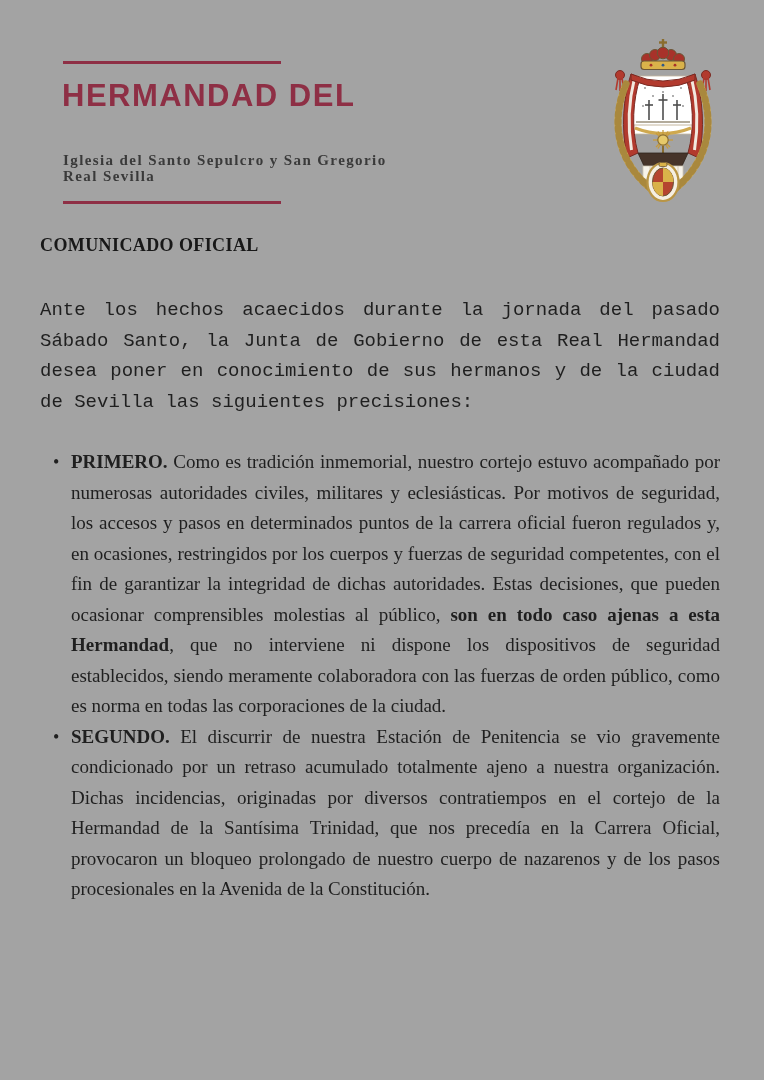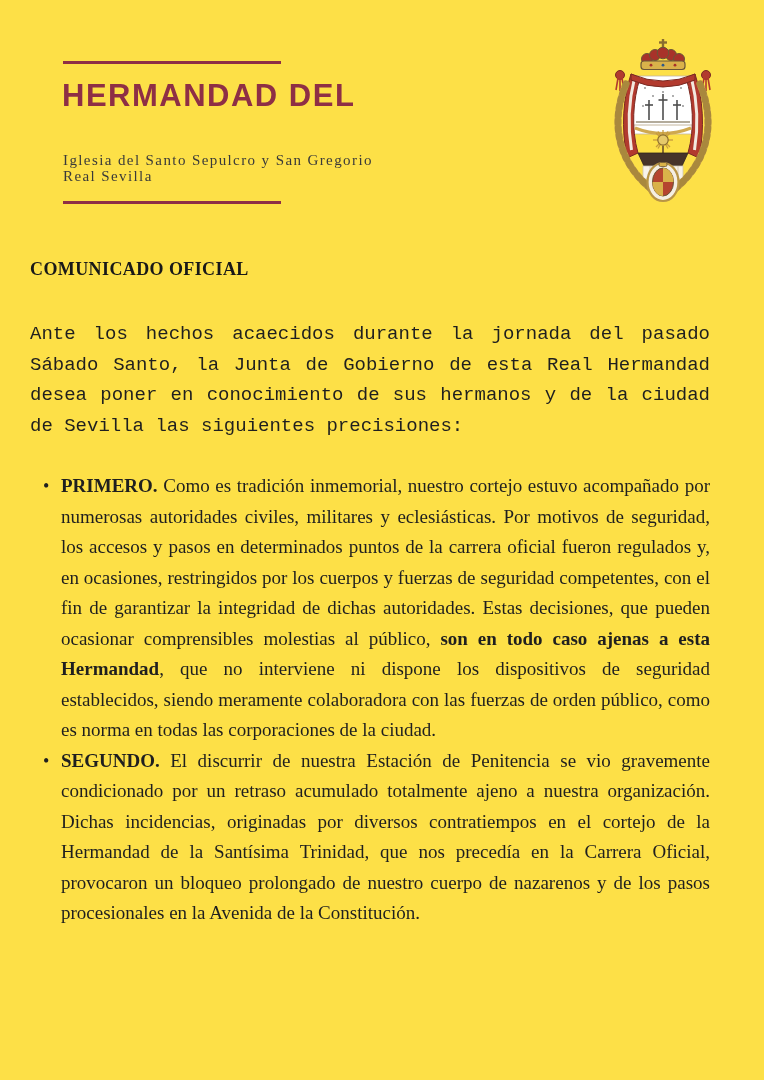--- a/index.html
+++ b/index.html
@@ -2,21 +2,21 @@
 <html><head>
 <meta charset="utf-8">
 <style>
   * { margin: 0; padding: 0; box-sizing: border-box; }
   html, body { background: #e9e9e9; }
   .page {
     position: relative;
     width: 764px;
     height: 1080px;
     margin: 0 auto;
-    background: #fde047;
+    background: #a3a3a3;
     overflow: hidden;
     font-family: "Liberation Serif", serif;
     color: #1f1f1f;
   }
   
   .rule {
     position: absolute;
     left: 63px;
     width: 218px;
     height: 3px;
@@ -39,35 +39,35 @@
   .brand-subtitle {
     position: absolute;
     left: 63px;
     top: 152px;
     font-family: "Liberation Serif", serif;
     font-size: 15px;
     line-height: 16px;
     letter-spacing: 1.4px;
     color: #3a3a3a;
     white-space: nowrap;
+    font-weight: bold;
   }
   .crest {
     position: absolute;
     left: 597px;
     top: 38px;
     width: 132px;
     height: 166px;
   }
   
   .main {
     position: absolute;
-    left: 30px;
+    left: 40px;
     top: 233px;
     width: 680px;
-    margin-top: 24px;
   }
   .doc-heading {
     font-size: 18px;
     font-weight: 700;
     letter-spacing: 0.4px;
     color: #181818;
     line-height: 24px;
   }
   .doc-intro {
     margin-top: 38px;

